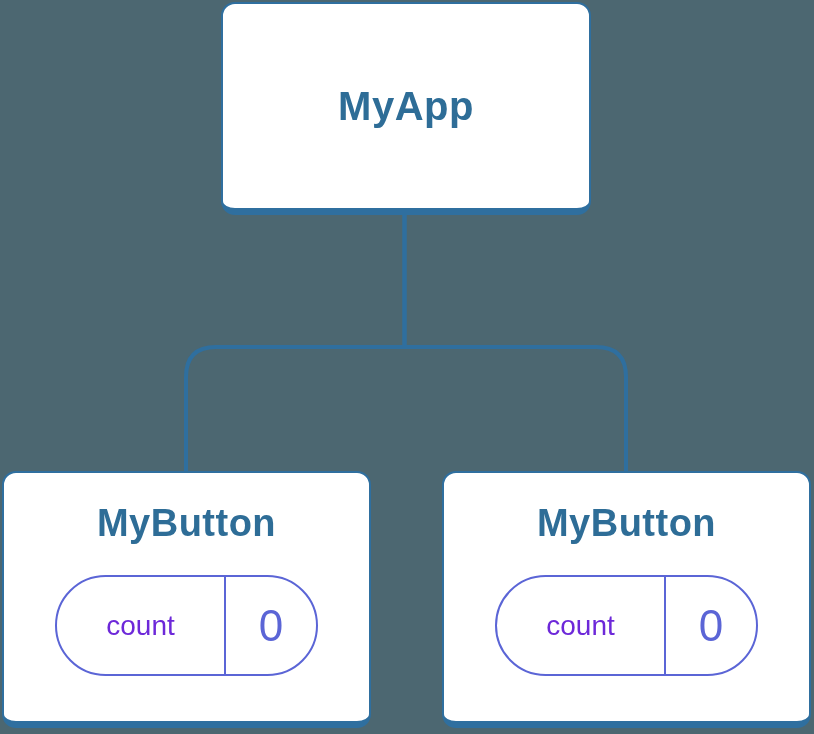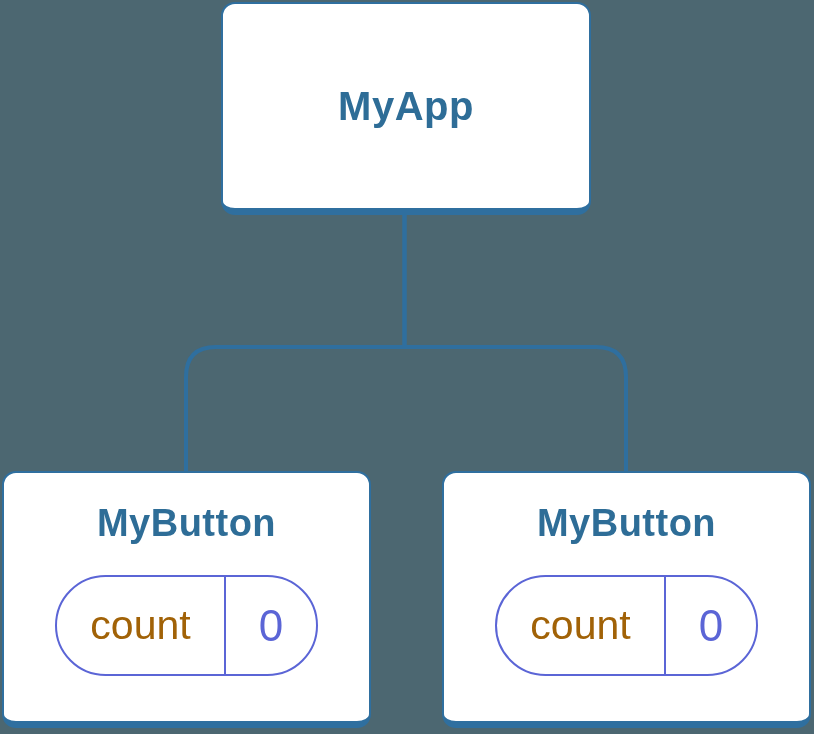--- a/index.html
+++ b/index.html
@@ -69,22 +69,22 @@
     display: flex;
     align-items: stretch;
     overflow: hidden;
     background: #FFFFFF;
   }
   .state-name-cell {
     flex: 1;
     display: flex;
     align-items: center;
     justify-content: center;
-    color: #a16207;
-    font-size: 41px;
+    color: #6d28d9;
+    font-size: 28px;
     line-height: 1;
   }
   .state-value-cell {
     width: 90px;
     flex: none;
     border-left: 2px solid #5B65D6;
     display: flex;
     align-items: center;
     justify-content: center;
     color: #5B65D6;

